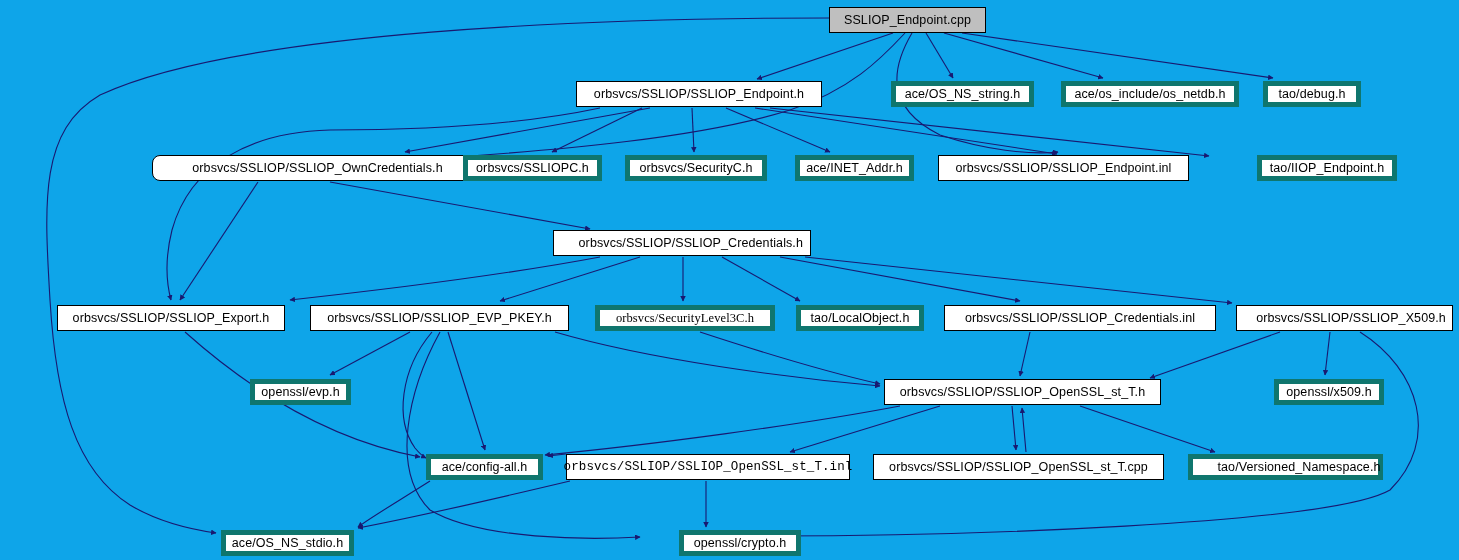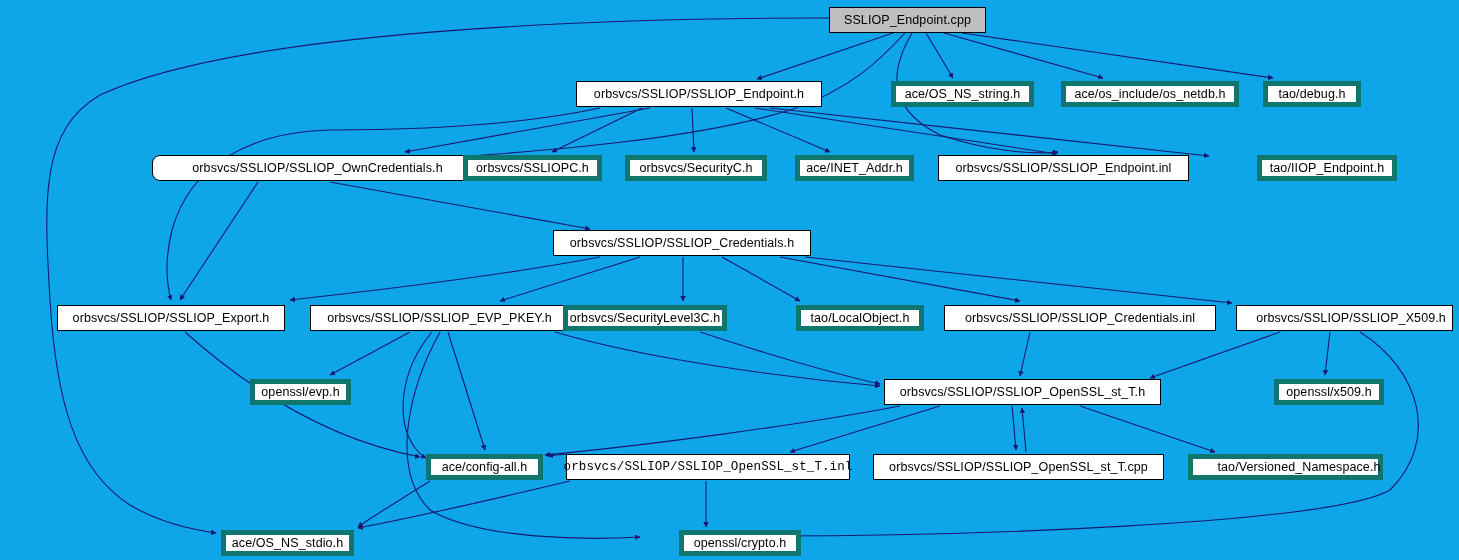--- a/index.html
+++ b/index.html
@@ -132,30 +132,30 @@
       </div>
       <div class="gnode " style="left: 795px; top: 155px; width: 119px;">
         <span class="lbl">ace/INET_Addr.h</span>
       </div>
       <div class="gnode strong" style="left: 938px; top: 155px; width: 251px;">
         <span class="lbl">orbsvcs/SSLIOP/SSLIOP_Endpoint.inl</span>
       </div>
       <div class="gnode " style="left: 1213px; top: 155px; width: 140px; margin-left: 44px;">
         <span class="lbl">tao/IIOP_Endpoint.h</span>
       </div>
-      <div class="gnode strong" style="left: 553px; top: 230px; width: 258px;">
+      <div class="gnode strong" style="left: 553px; top: 230px; width: 258px; justify-content: flex-end;">
         <span class="lbl">orbsvcs/SSLIOP/SSLIOP_Credentials.h</span>
       </div>
       <div class="gnode strong" style="left: 57px; top: 305px; width: 228px;">
         <span class="lbl">orbsvcs/SSLIOP/SSLIOP_Export.h</span>
       </div>
       <div class="gnode strong" style="left: 310px; top: 305px; width: 259px;">
         <span class="lbl">orbsvcs/SSLIOP/SSLIOP_EVP_PKEY.h</span>
       </div>
-      <div class="gnode " style="left: 563px; top: 305px; width: 164px;">
+      <div class="gnode " style="left: 595px; top: 305px; width: 180px; font-family: Liberation Serif, serif;">
         <span class="lbl">orbsvcs/SecurityLevel3C.h</span>
       </div>
       <div class="gnode " style="left: 796px; top: 305px; width: 128px;">
         <span class="lbl">tao/LocalObject.h</span>
       </div>
       <div class="gnode strong" style="left: 944px; top: 305px; width: 272px;">
         <span class="lbl">orbsvcs/SSLIOP/SSLIOP_Credentials.inl</span>
       </div>
       <div class="gnode strong" style="left: 1236px; top: 305px; width: 217px; padding-left: 20px;">
         <span class="lbl">orbsvcs/SSLIOP/SSLIOP_X509.h</span>

